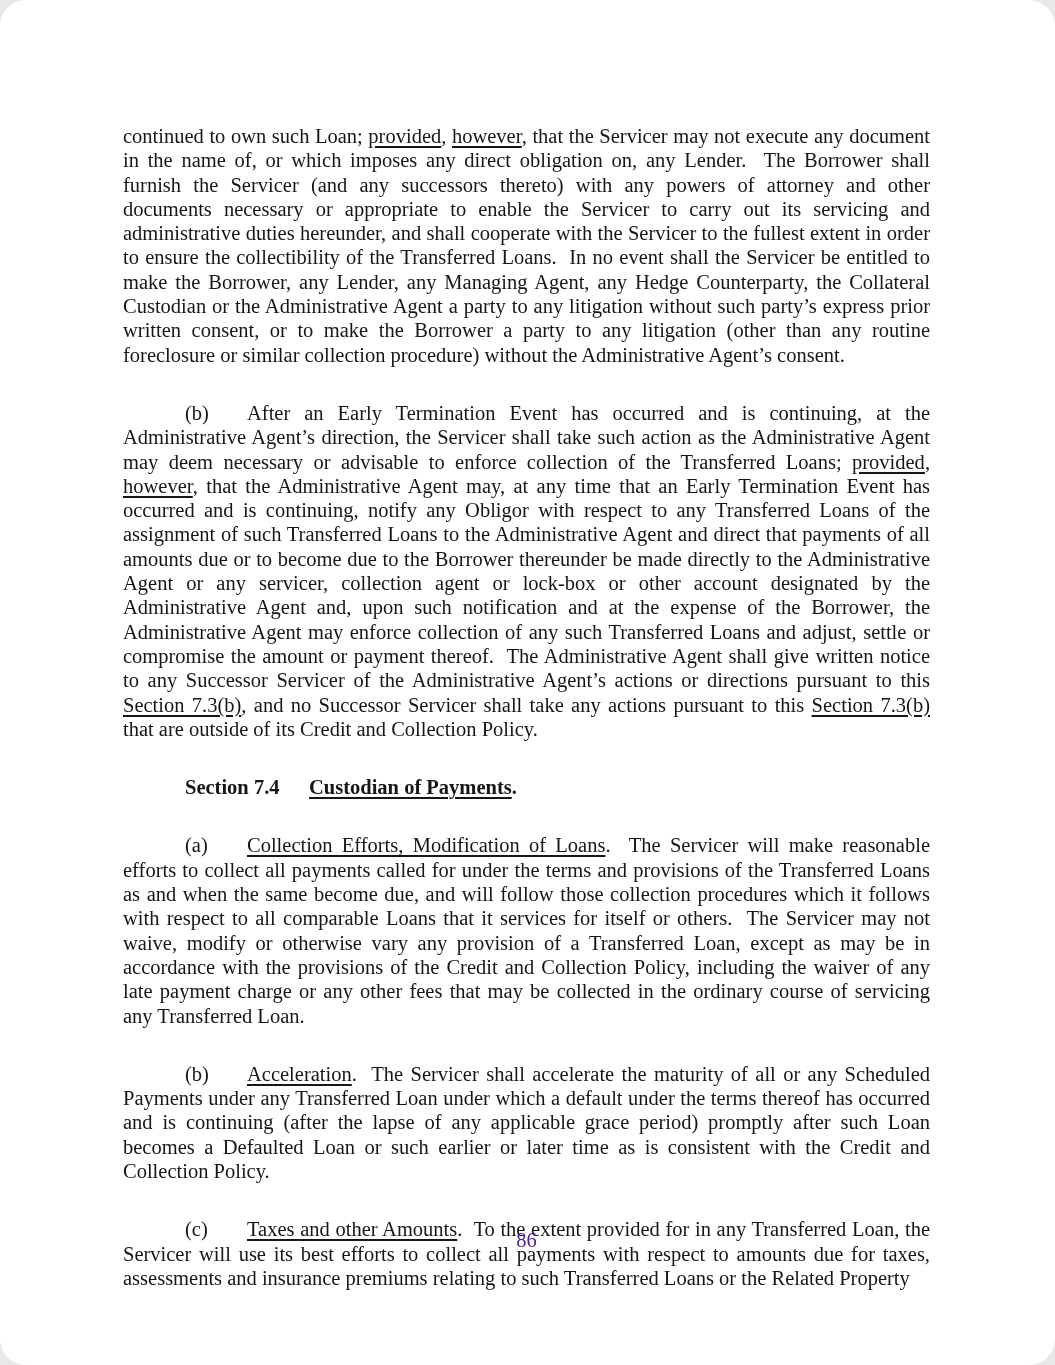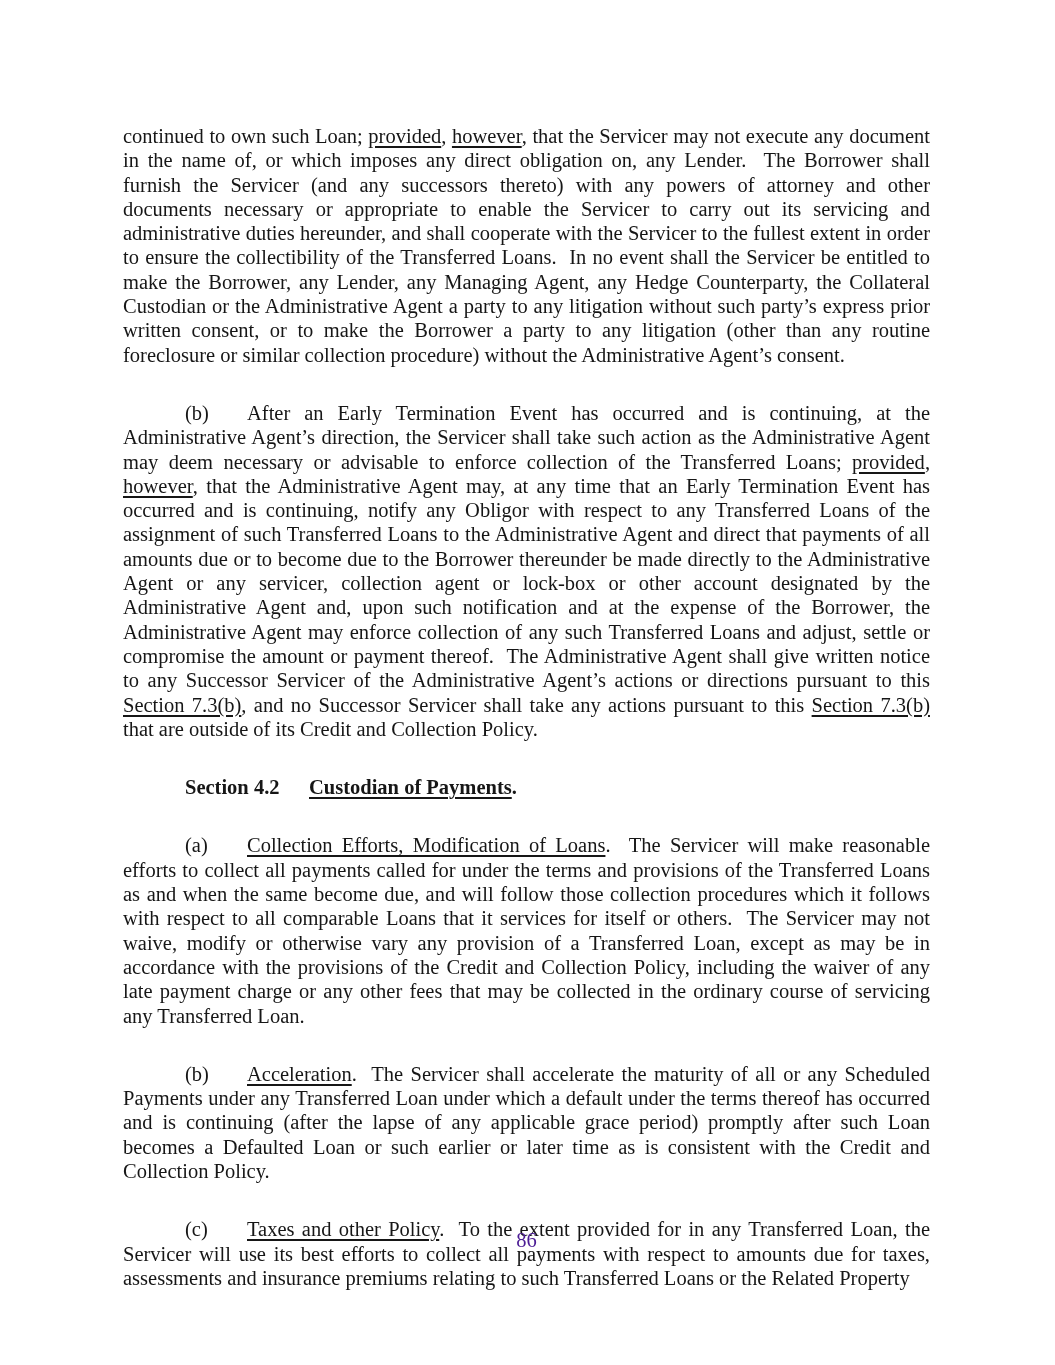--- a/index.html
+++ b/index.html
@@ -6,20 +6,21 @@
   html, body { background: #e8e8e8; }
   .page {
     width: 1055px;
     height: 1365px;
     margin: 0 auto;
     background: #ffffff;
     position: relative;
     font-family: "Liberation Serif", serif;
     color: #161616;
     overflow: hidden;
+    border-radius: 26px;
   }
   .content {
     position: absolute;
     left: 123px;
     top: 124px;
     width: 807px;
     font-size: 20.5px;
     line-height: 24.3px;
   }
   p.para {
@@ -53,24 +54,24 @@
 </head>
 <body>
 
 <div class="page">
   <div class="content">
 
     <p class="para"><span><span>continued to own such Loan; </span><span class="u">provided</span><span>, </span><span class="u">however</span><span>, that the Servicer may not execute any document in the name of, or which imposes any direct obligation on, any Lender.&nbsp; The Borrower shall furnish the Servicer (and any successors thereto) with any powers of attorney and other documents necessary or appropriate to enable the Servicer to carry out its servicing and administrative duties hereunder, and shall cooperate with the Servicer to the fullest extent in order to ensure the collectibility of the Transferred Loans.&nbsp; In no event shall the Servicer be entitled to make the Borrower, any Lender, any Managing Agent, any Hedge Counterparty, the Collateral Custodian or the Administrative Agent a party to any litigation without such party’s express prior written consent, or to make the Borrower a party to any litigation (other than any routine foreclosure or similar collection procedure) without the Administrative Agent’s consent.</span></span></p>
 
     <p class="para indent"><span class="tab">(b)</span><span><span>After an Early Termination Event has occurred and is continuing, at the Administrative Agent’s direction, the Servicer shall take such action as the Administrative Agent may deem necessary or advisable to enforce collection of the Transferred Loans; </span><span class="u">provided</span><span>, </span><span class="u">however</span><span>, that the Administrative Agent may, at any time that an Early Termination Event has occurred and is continuing, notify any Obligor with respect to any Transferred Loans of the assignment of such Transferred Loans to the Administrative Agent and direct that payments of all amounts due or to become due to the Borrower thereunder be made directly to the Administrative Agent or any servicer, collection agent or lock-box or other account designated by the Administrative Agent and, upon such notification and at the expense of the Borrower, the Administrative Agent may enforce collection of any such Transferred Loans and adjust, settle or compromise the amount or payment thereof.&nbsp; The Administrative Agent shall give written notice to any Successor Servicer of the Administrative Agent’s actions or directions pursuant to this </span><span class="u">Section 7.3(b)</span><span>, and no Successor Servicer shall take any actions pursuant to this </span><span class="u">Section 7.3(b)</span><span> that are outside of its Credit and Collection Policy.</span></span></p>
 
-    <p class="para indent heading"><span class="tab-wide">Section 4.2</span><span><span class="u">Custodian of Payments</span><span>.</span></span></p>
+    <p class="para indent heading"><span class="tab-wide">Section 7.4</span><span><span class="u">Custodian of Payments</span><span>.</span></span></p>
 
     <p class="para indent"><span class="tab">(a)</span><span><span class="u">Collection Efforts, Modification of Loans</span><span>.&nbsp; The Servicer will make reasonable efforts to collect all payments called for under the terms and provisions of the Transferred Loans as and when the same become due, and will follow those collection procedures which it follows with respect to all comparable Loans that it services for itself or others.&nbsp; The Servicer may not waive, modify or otherwise vary any provision of a Transferred Loan, except as may be in accordance with the provisions of the Credit and Collection Policy, including the waiver of any late payment charge or any other fees that may be collected in the ordinary course of servicing any Transferred Loan.</span></span></p>
 
     <p class="para indent"><span class="tab">(b)</span><span><span class="u">Acceleration</span><span>.&nbsp; The Servicer shall accelerate the maturity of all or any Scheduled Payments under any Transferred Loan under which a default under the terms thereof has occurred and is continuing (after the lapse of any applicable grace period) promptly after such Loan becomes a Defaulted Loan or such earlier or later time as is consistent with the Credit and Collection Policy.</span></span></p>
 
-    <p class="para indent"><span class="tab">(c)</span><span><span class="u">Taxes and other Policy</span><span>.&nbsp; To the extent provided for in any Transferred Loan, the Servicer will use its best efforts to collect all payments with respect to amounts due for taxes, assessments and insurance premiums relating to such Transferred Loans or the Related Property</span></span></p>
+    <p class="para indent"><span class="tab">(c)</span><span><span class="u">Taxes and other Amounts</span><span>.&nbsp; To the extent provided for in any Transferred Loan, the Servicer will use its best efforts to collect all payments with respect to amounts due for taxes, assessments and insurance premiums relating to such Transferred Loans or the Related Property</span></span></p>
 
   </div>
 
   <div class="page-number">86</div>
 </div>
 
 </body></html>

